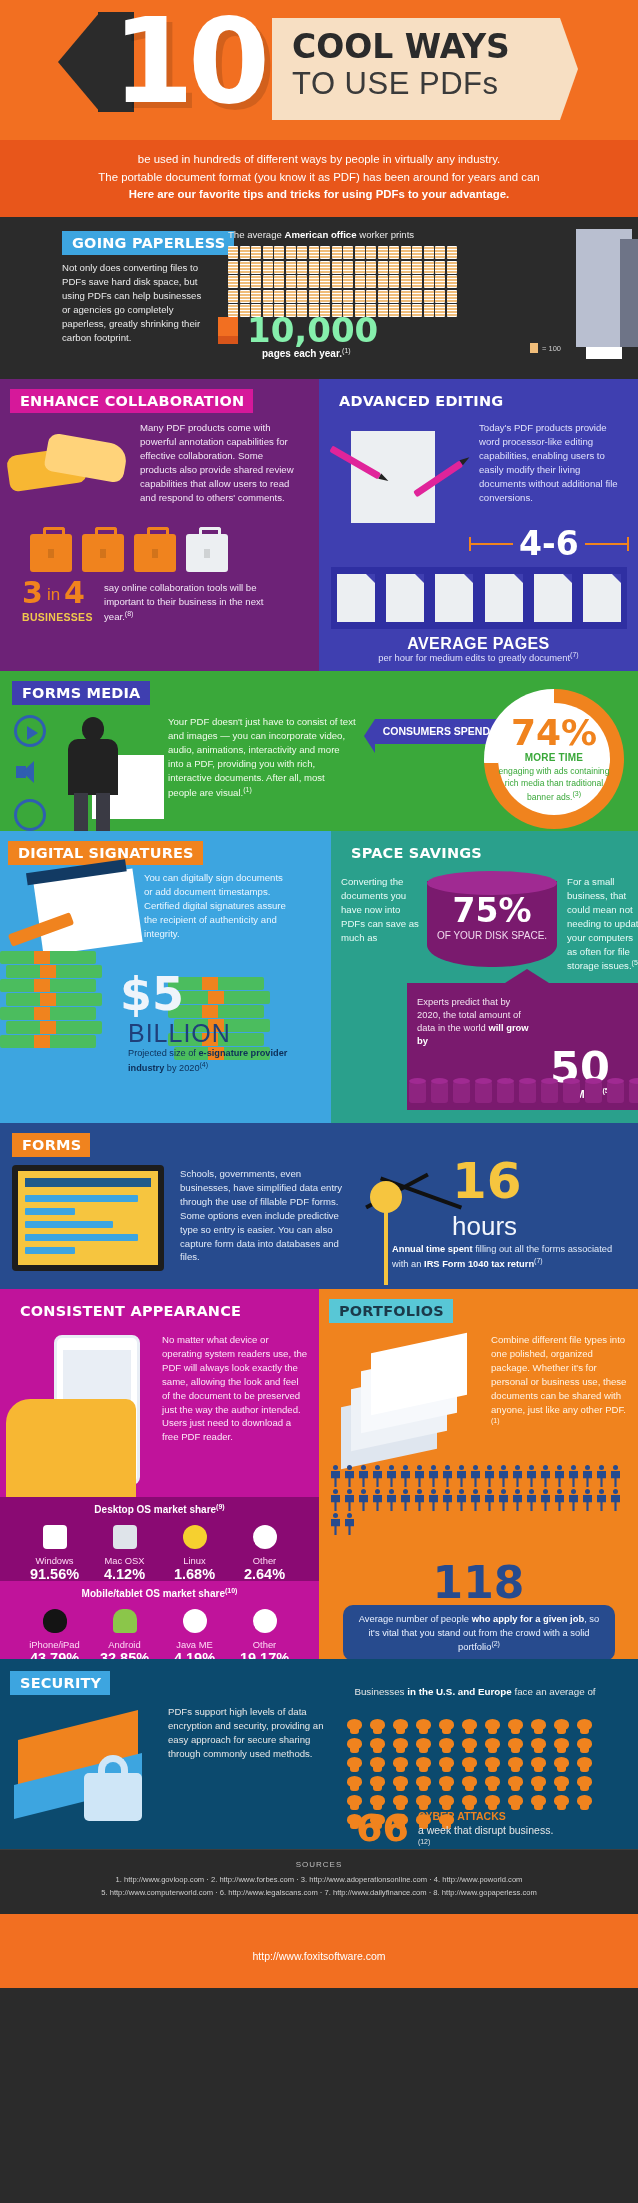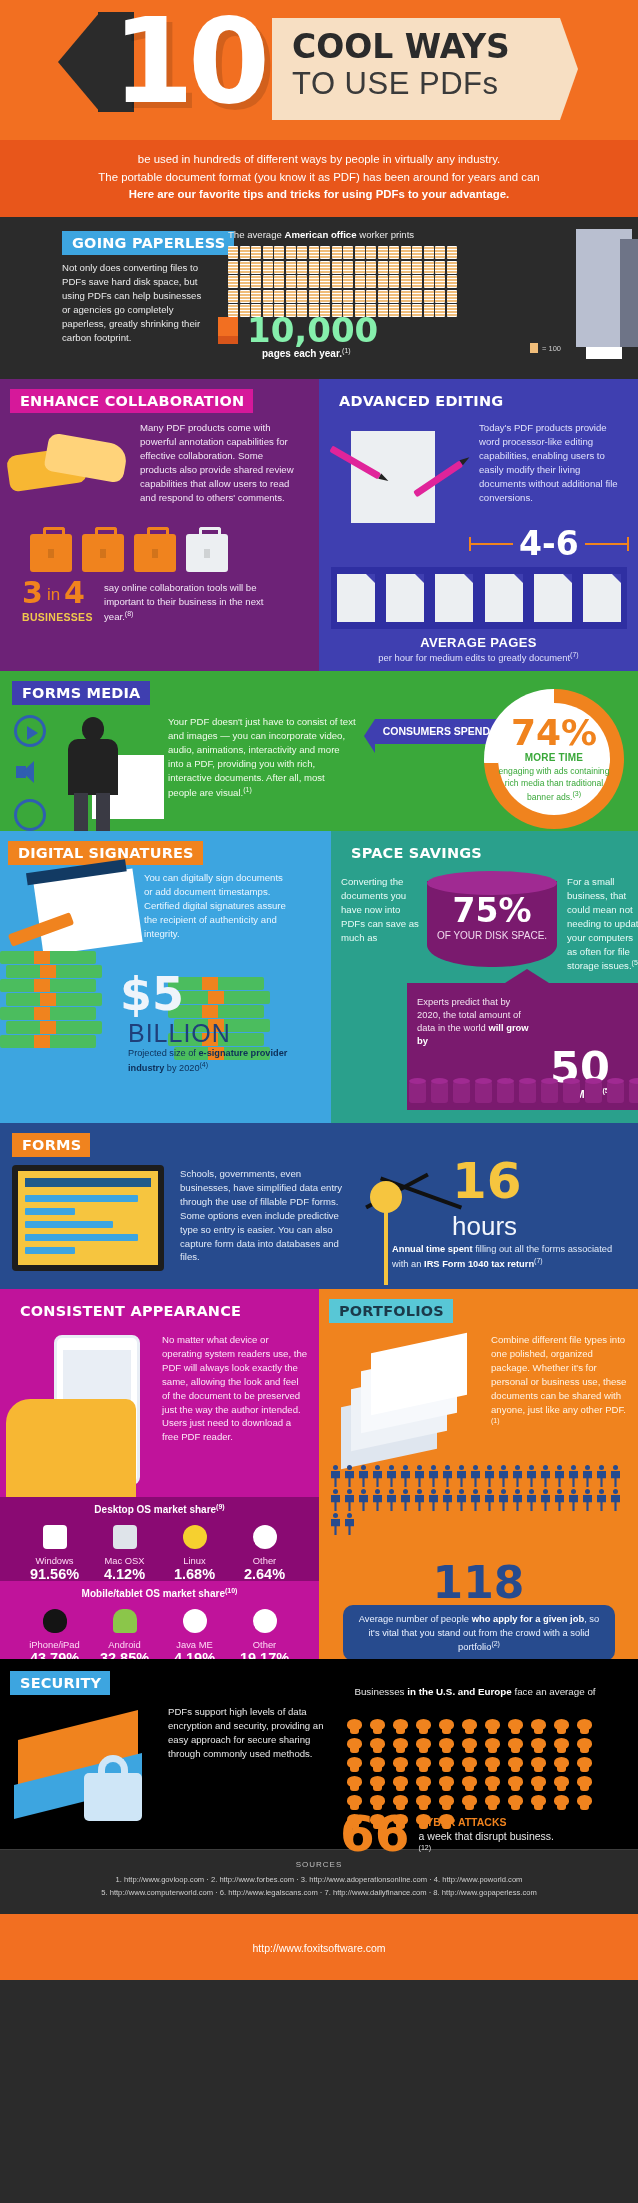--- a/index.html
+++ b/index.html
@@ -119,21 +119,21 @@
   .pencil { position:absolute; width:56px; height:7px; background:#e0249a; border-radius:2px; transform-origin:left center;}
   .pencil:after{content:"";position:absolute;right:-10px;top:0;border-top:3.5px solid transparent;border-bottom:3.5px solid transparent;border-left:10px solid #222;}
   .n46wrap { position:absolute; left:150px; top:148px; display:flex; align-items:center; gap:6px; }
   .n46 { font-size:33px; font-weight:bold; color:#fff; font-family:"DejaVu Sans",sans-serif; line-height:1;}
   .tick { width:44px; height:2px; background:#f0831e; position:relative;}
   .tick:before{content:"";position:absolute;left:0;top:-6px;width:2px;height:14px;background:#f0831e;}
   .tick.r:before{left:auto;right:0;}
   .pagesbox { position:absolute; left:12px; top:188px; width:296px; height:62px; background:#2f2fa2; display:flex; align-items:center; justify-content:space-around;}
   .pg { width:38px; height:48px; background:#eceff2; position:relative;}
   .pg:after{content:"";position:absolute;right:0;top:0;border-top:9px solid #3f3fb0;border-left:9px solid transparent;}
-  .avg-lbl { position:absolute; left:0; top:256px; width:319px; text-align:center; font-size:13px; font-weight:bold; color:#fff; letter-spacing:.4px;}
+  .avg-lbl { position:absolute; left:0; top:256px; width:319px; text-align:center; font-size:16px; font-weight:bold; color:#fff; letter-spacing:.4px;}
   .avg-sub { position:absolute; left:0; top:272px; width:319px; text-align:center; font-size:9.4px; color:#dfe0fb;}
 
   
   .s-rich { background:#3aa83a; position:relative; height:160px; }
   .s-rich .tag { background:#3f3fb0; margin:10px 0 0 12px; }
   .rich-txt { position:absolute; left:168px; top:44px; width:188px; color:#effbe9;}
   .media-icons { position:absolute; left:14px; top:44px; }
   .mi { width:32px; height:32px; margin-bottom:10px; border-radius:50%; border:3px solid #2f5fb0; position:relative;}
   .mi.play:after{content:"";position:absolute;left:10px;top:8px;border-top:7px solid transparent;border-bottom:7px solid transparent;border-left:11px solid #2f5fb0;}
   .mi.spk{border:none;}
@@ -231,49 +231,49 @@
   .people{position:absolute;left:10px;top:176px;width:300px;display:flex;flex-wrap:wrap;gap:2px 1px;}
   .person{width:13px;height:22px;position:relative;}
   .person:before{content:"";position:absolute;left:4px;top:0;width:5px;height:5px;background:#274b8e;border-radius:50%;}
   .person:after{content:"";position:absolute;left:2px;top:6px;width:9px;height:16px;background:#274b8e;
      clip-path:polygon(0 0,100% 0,100% 45%,62% 45%,62% 100%,38% 100%,38% 45%,0 45%);}
   .n118{position:absolute;left:0;top:272px;width:319px;text-align:center;font-size:44px;font-weight:bold;color:#274b8e;font-family:"DejaVu Sans",sans-serif;line-height:1;}
   .portbox{position:absolute;left:24px;top:316px;width:272px;background:#274b8e;border-radius:10px;padding:7px 12px;text-align:center;color:#eaf1ff;font-size:9.4px;line-height:1.45;}
   .portbox b{color:#fff;}
 
   
-  .s-sec{background:#000000;position:relative;height:190px;}
+  .s-sec{background:#0c4a6e;position:relative;height:190px;}
   .s-sec .tag{background:#3da5e0;margin:12px 0 0 10px;}
   .sec-txt{position:absolute;left:168px;top:46px;width:170px;color:#e6e6e6;}
   .lockart{position:absolute;left:10px;top:56px;width:150px;height:120px;}
   .lock-o{position:absolute;left:8px;top:10px;width:120px;height:50px;background:#f0831e;transform:skewY(-14deg);}
   .lock-b{position:absolute;left:4px;top:54px;width:128px;height:34px;background:#3da5e0;transform:skewY(-14deg);}
   .lock-body{position:absolute;left:74px;top:58px;width:58px;height:48px;background:#cfe6f7;border-radius:5px;}
   .lock-sh{position:absolute;left:88px;top:40px;width:30px;height:26px;border:7px solid #cfe6f7;border-bottom:none;border-radius:16px 16px 0 0;}
   .sec-head{position:absolute;left:330px;top:26px;width:290px;text-align:center;font-size:9.8px;color:#e6e6e6;line-height:1.4;}
   .sec-head b{color:#fff;}
   .skulls{position:absolute;left:346px;top:60px;width:266px;display:flex;flex-wrap:wrap;gap:4px 6px;}
   .skull{width:17px;height:15px;position:relative;}
   .skull:before{content:"";position:absolute;left:1px;top:0;width:15px;height:11px;background:#f0831e;border-radius:50% 50% 40% 40%;}
   .skull:after{content:"";position:absolute;left:4px;top:9px;width:9px;height:6px;background:#f0831e;border-radius:0 0 3px 3px;}
   .n66wrap{position:absolute;left:340px;top:150px;display:flex;align-items:center;gap:9px;}
-  .n66{font-size:50px;font-weight:bold;color:#f0831e;line-height:1;font-family:"DejaVu Sans",sans-serif;}
+  .n66{font-size:38px;font-weight:bold;color:#f0831e;line-height:1;font-family:"DejaVu Sans",sans-serif;margin-left:16px;}
   .n66lbl{font-size:10.5px;font-weight:bold;color:#f0831e;line-height:1.35;}
   .n66lbl span{font-weight:normal;color:#e6e6e6;display:block;}
 
   
   .sources{background:#2b2b2b;border-top:1px solid #3d3d3d;padding:10px 18px 14px;text-align:center;}
   .sources .h{font-size:8px;color:#bfbfbf;letter-spacing:1px;margin-bottom:5px;}
   .sources .l{font-size:7.6px;color:#cfcfcf;line-height:1.7;}
 
   
   .footer{background:#f26f21;padding:24px 0 26px;text-align:center;}
   .logo{font-size:48px;font-weight:bold;color:#fff;font-family:"DejaVu Sans",sans-serif;letter-spacing:-2px;line-height:1;position:relative;display:inline-block;}
   .logo sup{font-size:12px;vertical-align:super;}
-  .site{margin-top:4px;font-size:10.5px;color:#fff;}
+  .site{margin-top:12px;font-size:10.5px;color:#fff;}
 </style>
 </head>
 <body>
 
 <div class="page">
 
   <div class="hero">
     <div class="hero-inner">
       <div class="chev"></div>
       <div class="chev-body"></div>

